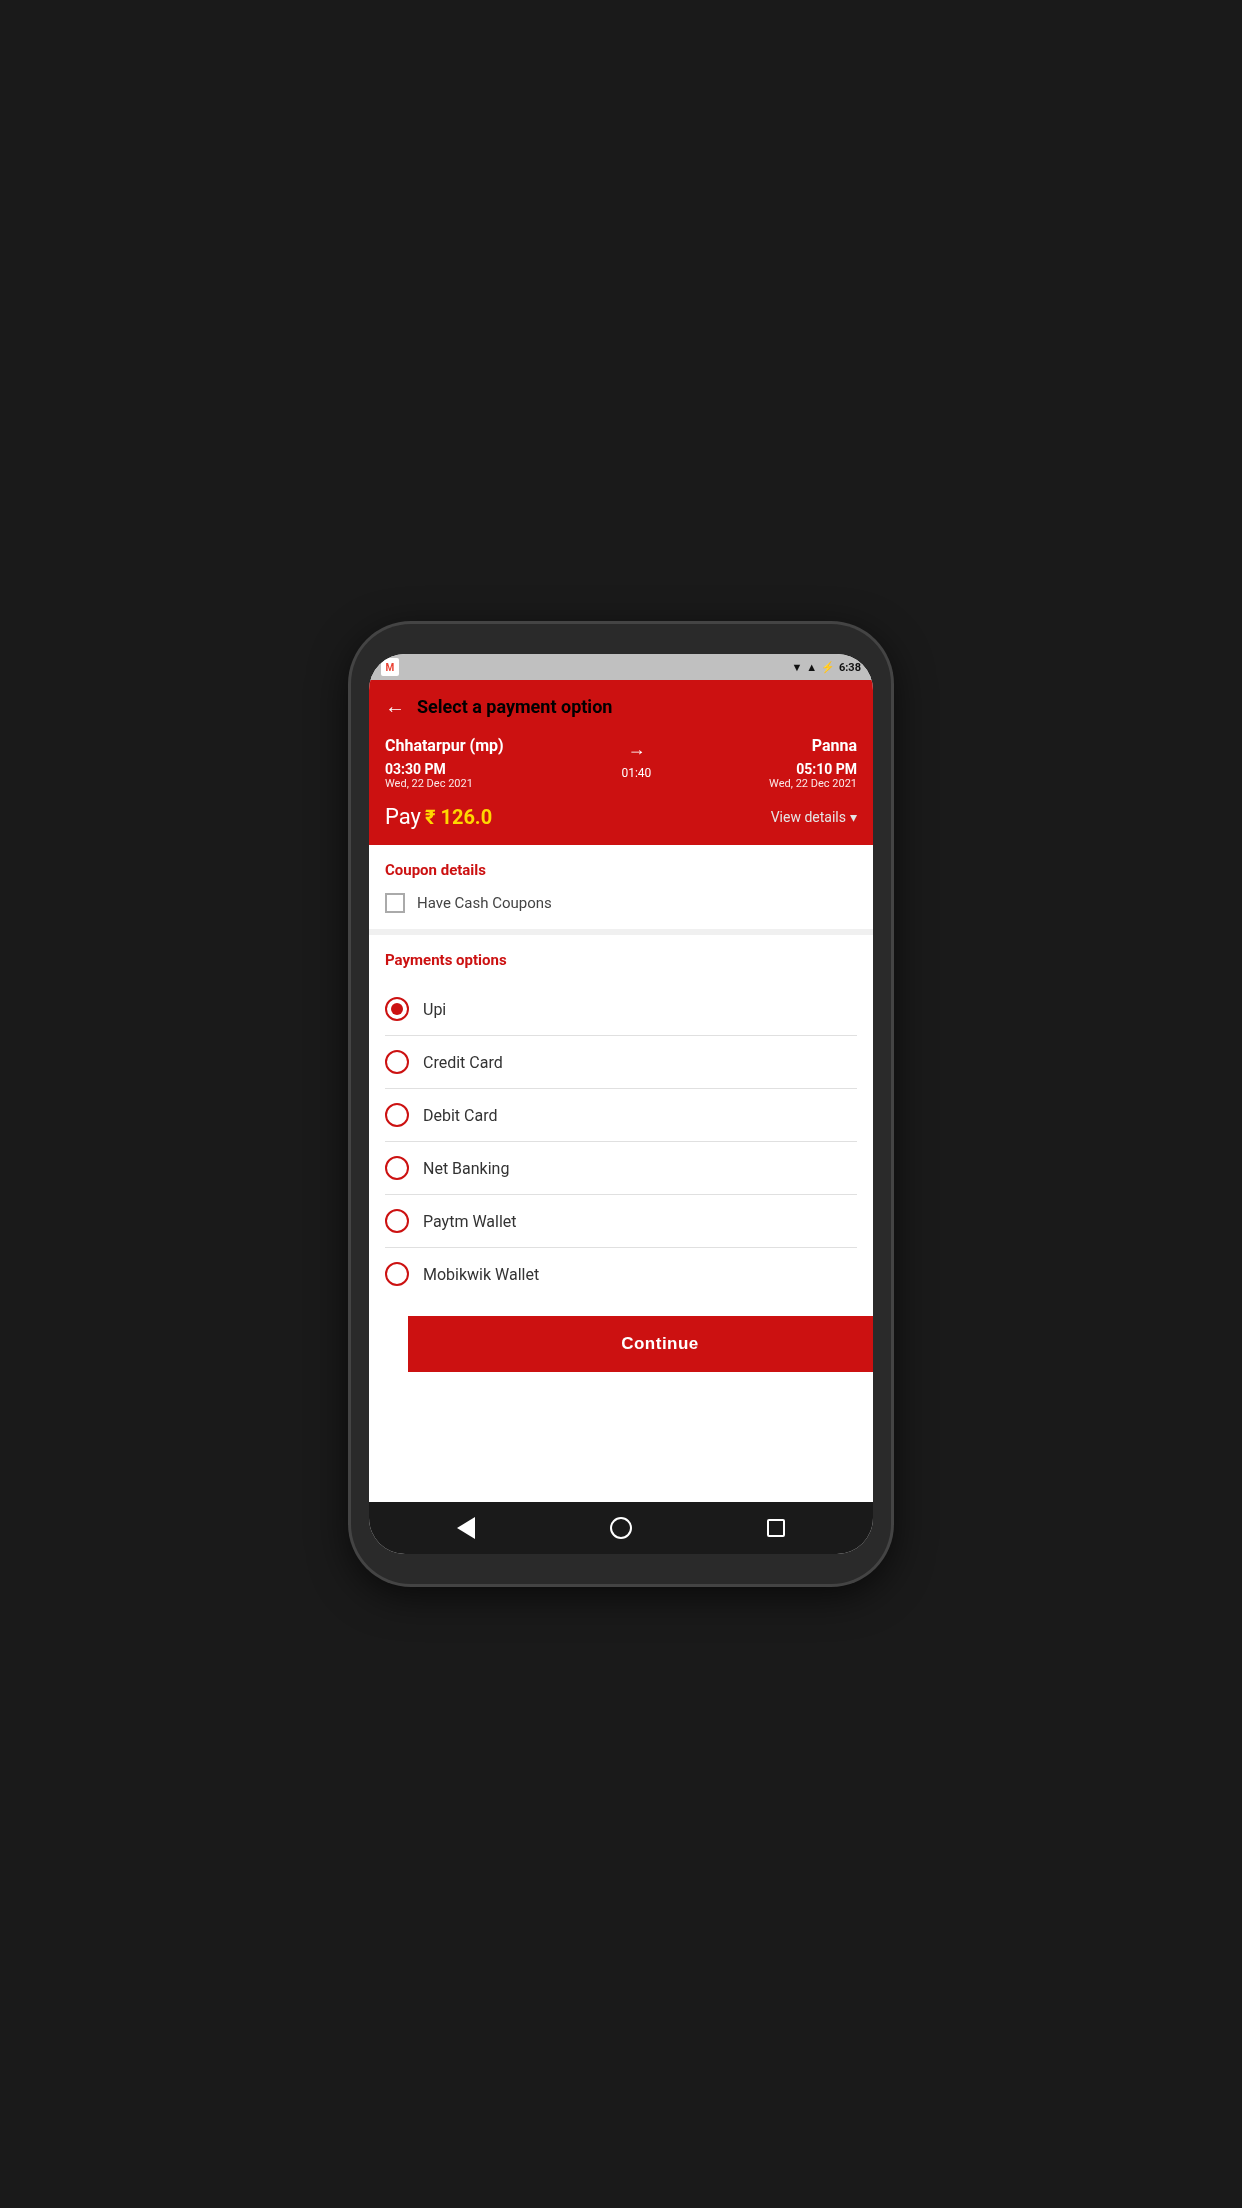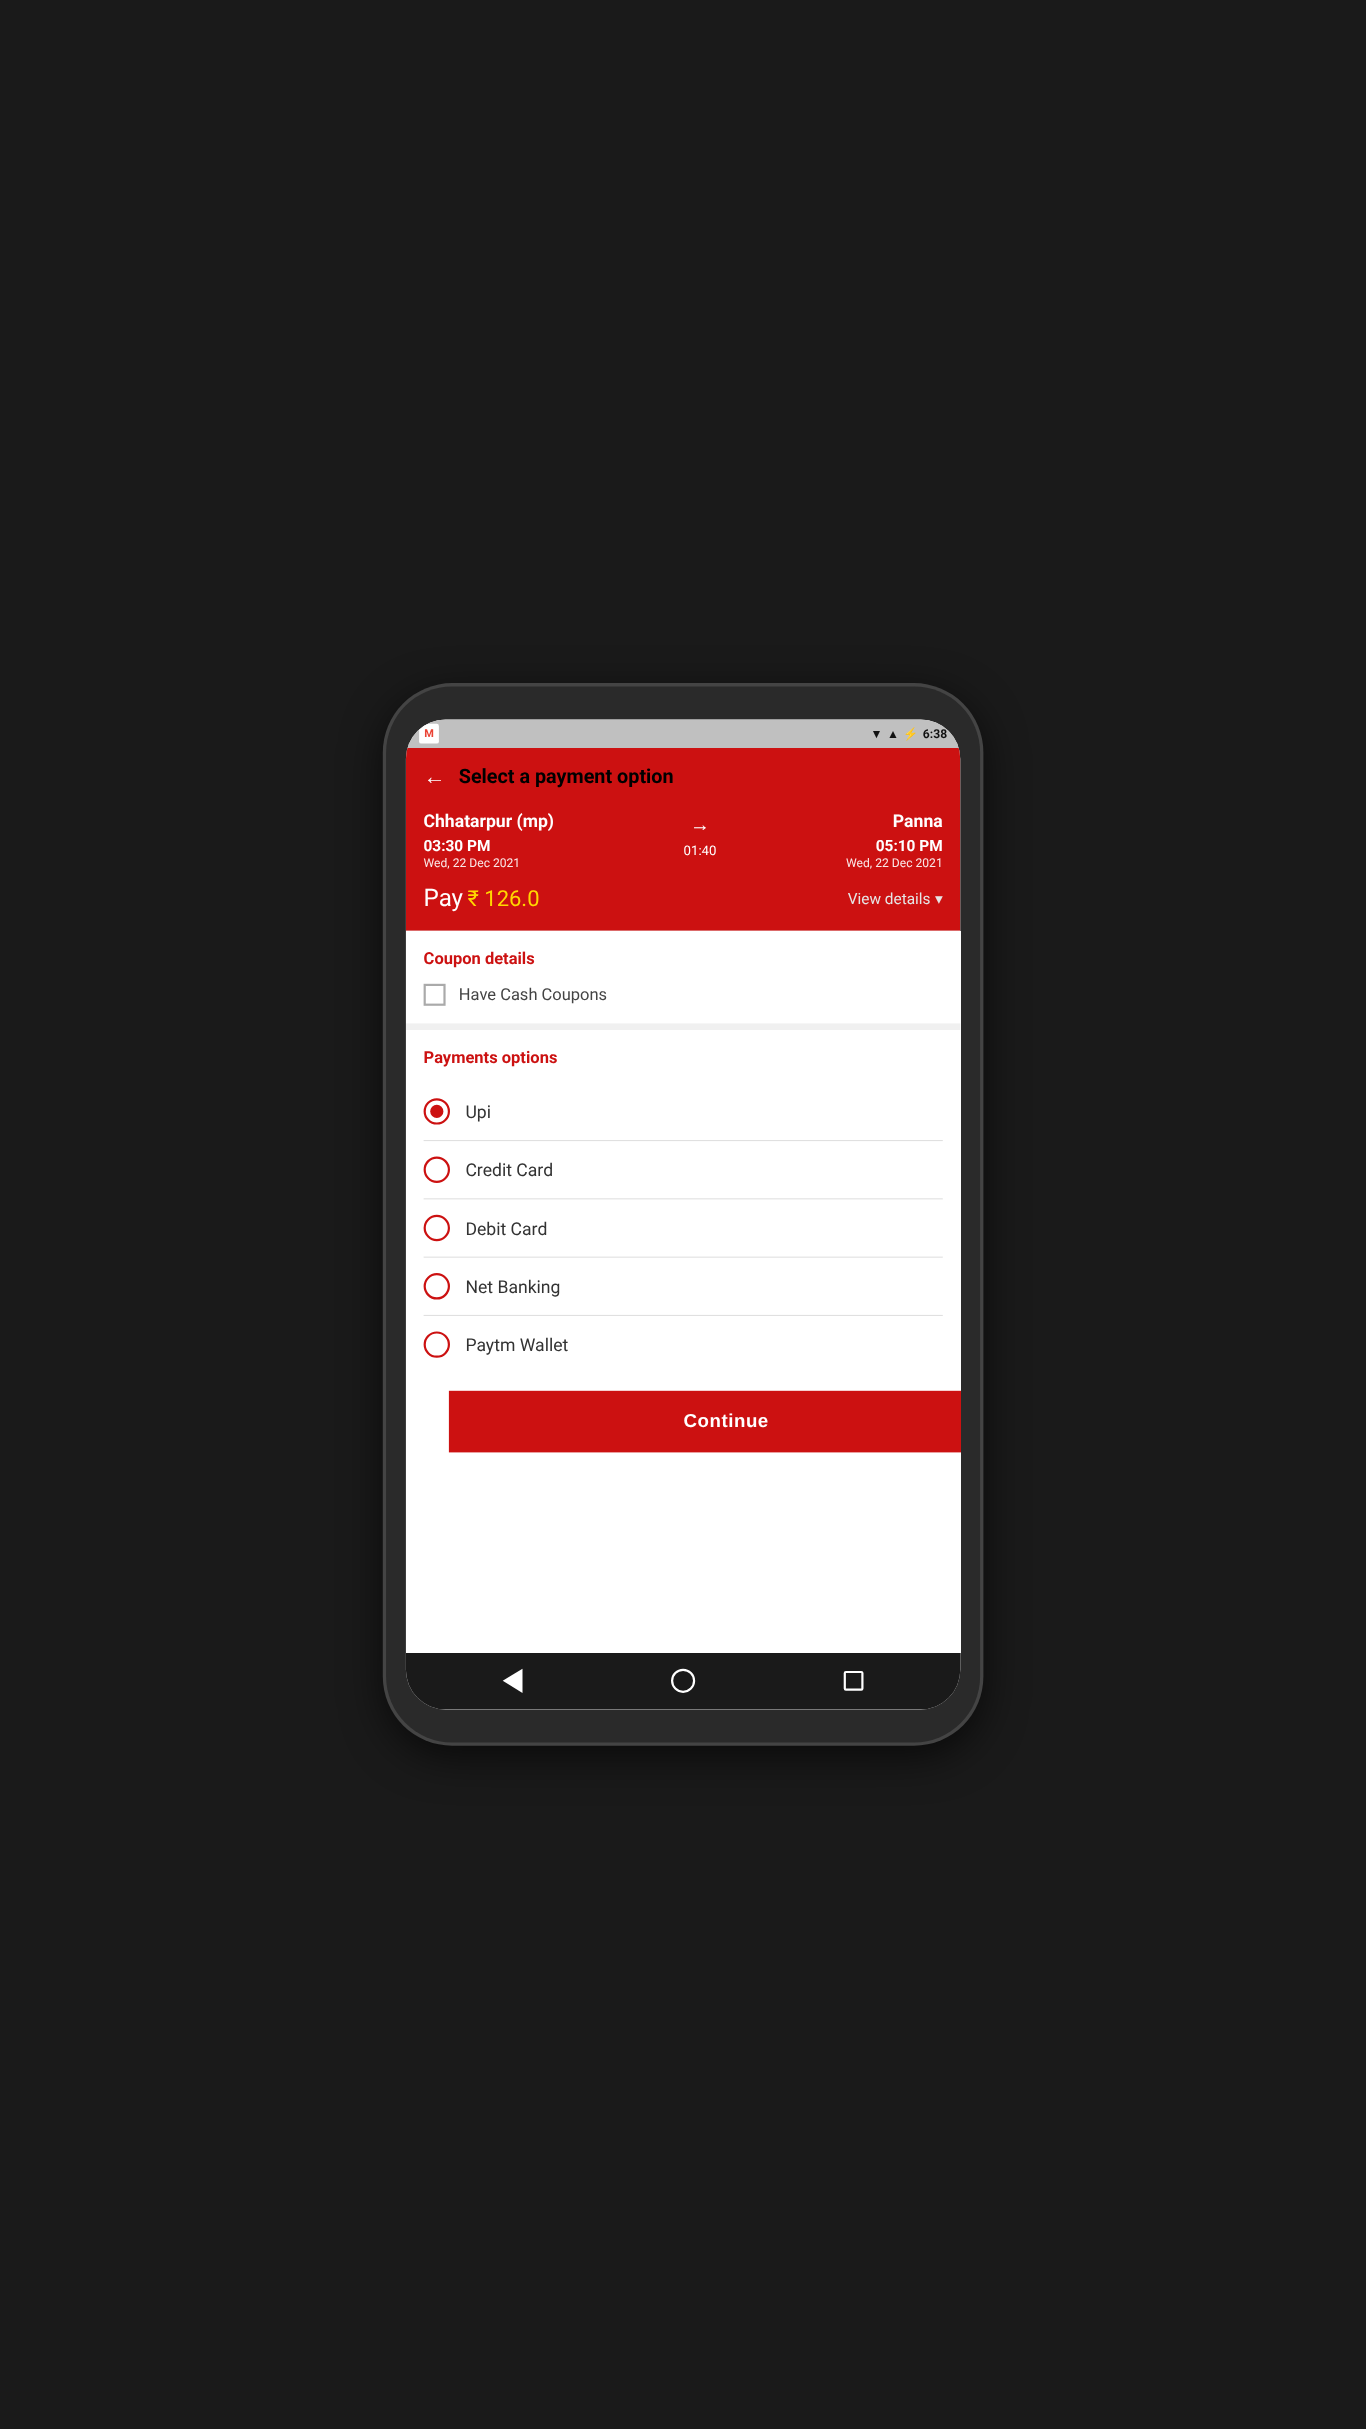--- a/index.html
+++ b/index.html
@@ -172,21 +172,21 @@
     }
 
     .pay-label {
       color: white;
       font-size: 22px;
     }
 
     .pay-amount {
       color: #ffd700;
       font-size: 20px;
-      font-weight: normal;
+      font-weight: bold;
     }
 
     .view-details-btn {
       color: #e5e5e5;
       font-size: 14px;
       display: flex;
       align-items: center;
       gap: 4px;
       cursor: pointer;
     }
@@ -419,20 +419,24 @@
         <div class="payment-option">
           <div class="radio-btn"></div>
           <span class="payment-label">Net Banking</span>
         </div>
 
         <div class="payment-option">
           <div class="radio-btn"></div>
           <span class="payment-label">Paytm Wallet</span>
         </div>
 
+        <div class="payment-option">
+          <div class="radio-btn"></div>
+          <span class="payment-label">Mobikwik Wallet</span>
+        </div>
       </div>
 
       
       <button class="continue-btn">Continue</button>
     </div>
 
     <div class="nav-bar">
       <div class="nav-btn">
         <div class="nav-triangle"></div>
       </div>

